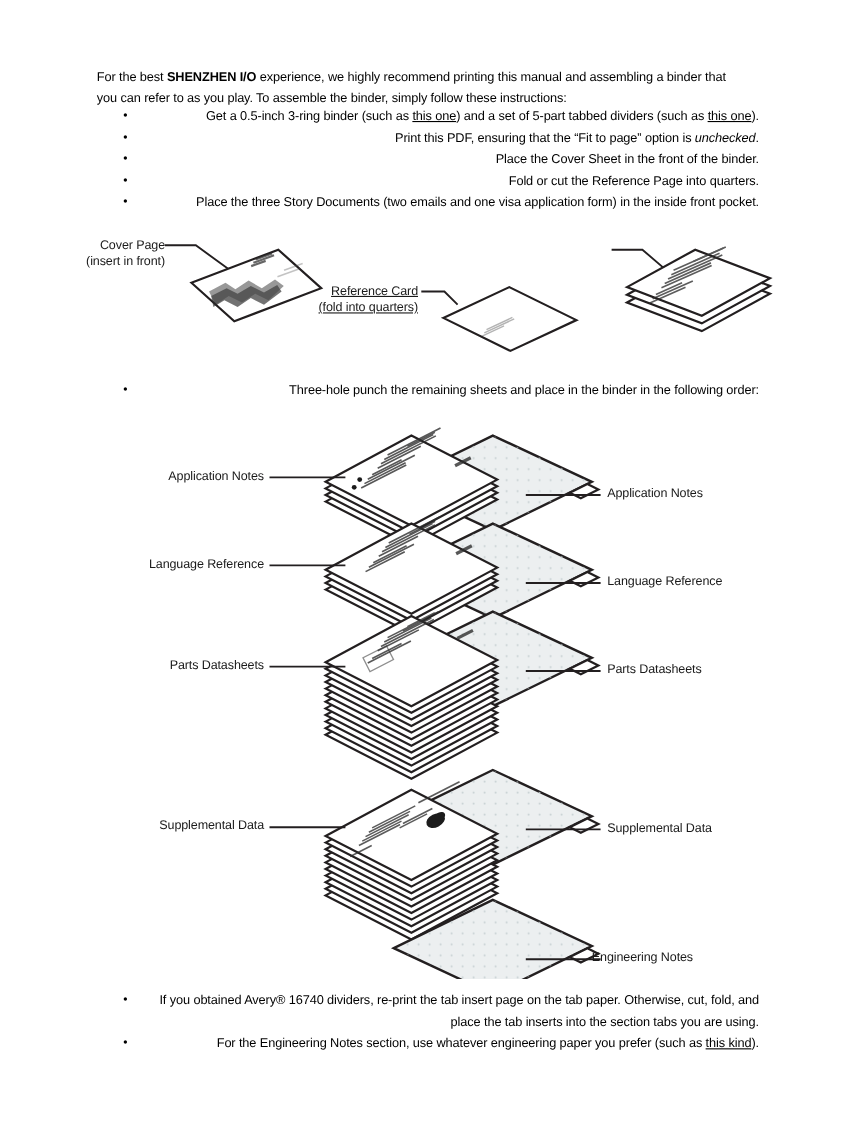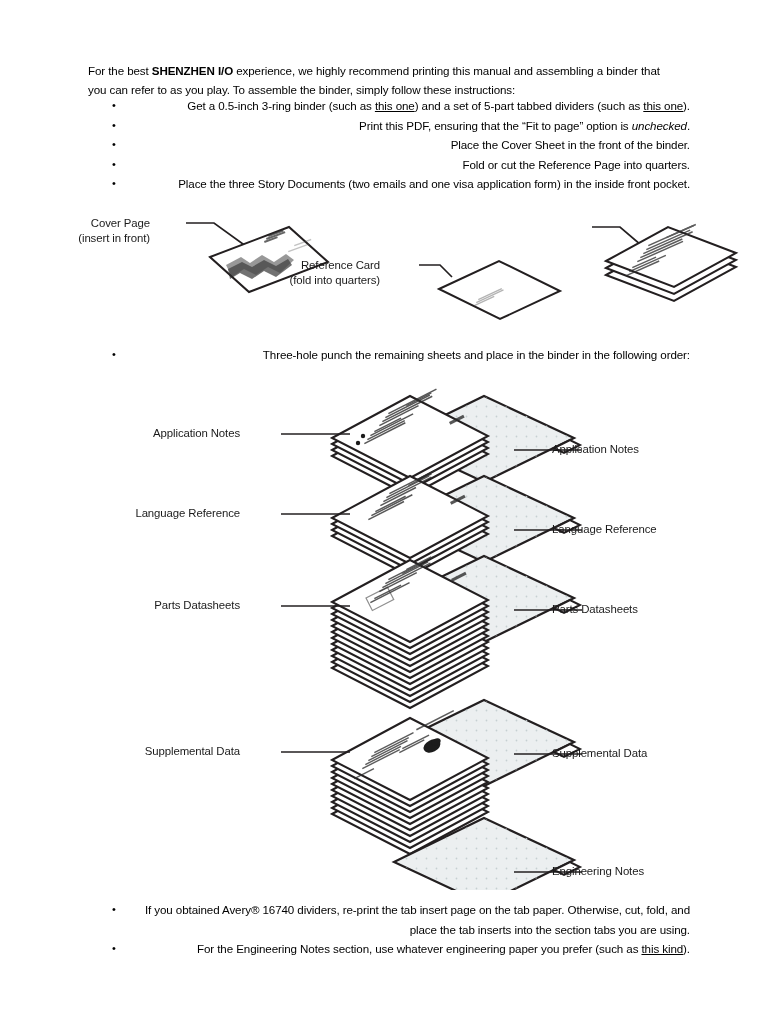--- a/index.html
+++ b/index.html
@@ -68,21 +68,20 @@
   }
   .bullet-text { flex: 1 1 auto; text-align: right; }
   .bullet-text u { text-decoration: underline; }
   .bullet-text i { font-style: italic; }
 
   
   .diagram {
     position: absolute;
     left: 0;
     width: 702px;
-    padding-left: 36px;
   }
   .diagram svg { display: block; }
 
   .lbl {
     position: absolute;
     font-size: 11.4px;
     line-height: 15px;
     letter-spacing: -0.1px;
     white-space: nowrap;
     color: #1a1a1a;
@@ -182,21 +181,21 @@
           <rect x="590" y="70" width="36" height="1.5" transform="rotate(-24 590 70)"></rect>
         </g>
       </g>
     </svg>
 
     <div class="lbl right-align" style="left:6px; top:11px; width:144px;">
       <div>Cover Page</div>
       <div>(insert in front)</div>
     </div>
 
-    <div class="lbl right-align" style="left:228px; top:53px; width:152px;">
+    <div class="lbl right-align" style="left:228px; top:53px; width:152px;text-decoration:underline;">
       <div>Reference Card</div>
       <div>(fold into quarters)</div>
     </div>
 
   </div>
 
   <div class="bullets-mid">
       <div class="bullet-row">
         <span class="bullet-dot">•</span>
         <span class="bullet-text"><span>Three-hole punch the remaining sheets and place in the binder in the following order:</span></span>
@@ -343,21 +342,21 @@
 
     <div class="lbl right-align" style="left:40px; top:46px; width:200px;">Application Notes</div>
     <div class="lbl right-align" style="left:40px; top:126px; width:200px;">Language Reference</div>
     <div class="lbl right-align" style="left:40px; top:218px; width:200px;">Parts Datasheets</div>
     <div class="lbl right-align" style="left:40px; top:364px; width:200px;">Supplemental Data</div>
 
     <div class="lbl" style="left:552px; top:62px;">Application Notes</div>
     <div class="lbl" style="left:552px; top:142px;">Language Reference</div>
     <div class="lbl" style="left:552px; top:222px;">Parts Datasheets</div>
     <div class="lbl" style="left:552px; top:366px;">Supplemental Data</div>
-    <div class="lbl" style="left:552px; top:484px;">Engineering Notes</div>
+    <div class="lbl" style="left:538px; top:484px;">Engineering Notes</div>
   </div>
 
   <div class="bullets-bottom">
       <div class="bullet-row">
         <span class="bullet-dot">•</span>
         <span class="bullet-text"><span>If you obtained Avery® 16740 dividers, re-print the tab insert page on the tab paper. Otherwise, cut, fold, and place the tab inserts into the section tabs you are using.</span></span>
       </div>
       <div class="bullet-row">
         <span class="bullet-dot">•</span>
         <span class="bullet-text"><span>For the Engineering Notes section, use whatever engineering paper you prefer (such as </span><u>this kind</u><span>).</span></span>

